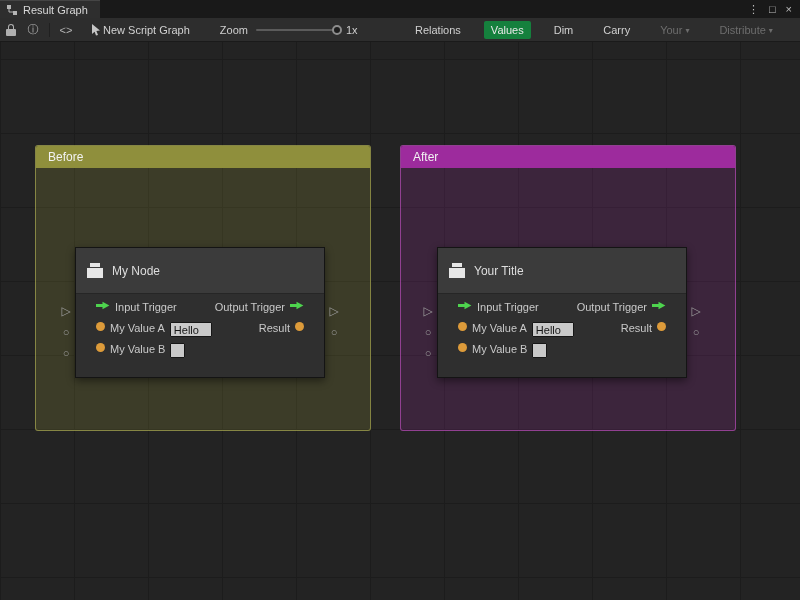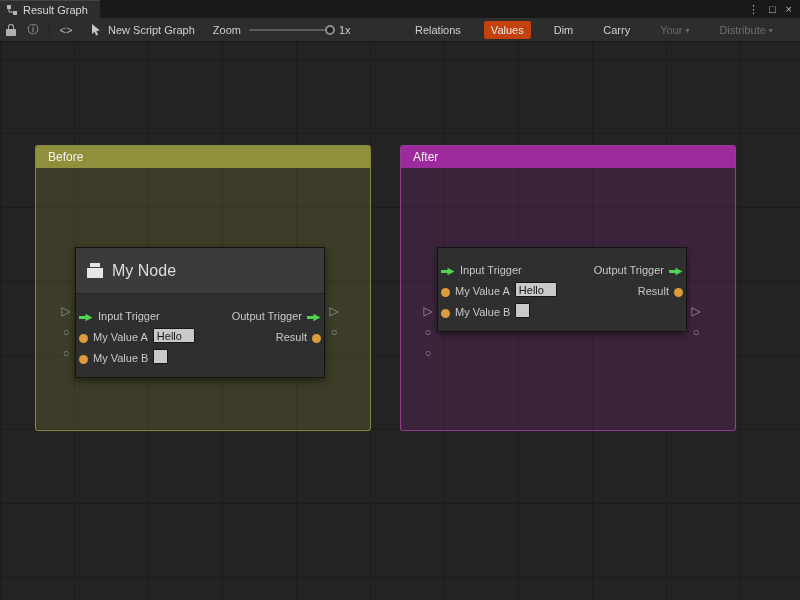--- a/index.html
+++ b/index.html
@@ -17,28 +17,28 @@
   
   .toolbar{position:absolute;top:18px;left:0;width:800px;height:24px;background:#2d2d2d;
     border-bottom:1px solid #1a1a1a;display:flex;align-items:center;color:#cfcfcf;font-size:11px;
     overflow:hidden}
   .toolbar .ico{display:flex;align-items:center;justify-content:center;width:22px;height:100%;color:#b4b4b4}
   .sep{width:1px;height:14px;background:#202020;margin:0 5px}
   .lock{position:relative;width:10px;height:12px}
   .lock .shackle{position:absolute;top:0;left:2px;width:6px;height:6px;border:1px solid #b0b0b0;
     border-bottom:none;border-radius:3px 3px 0 0}
   .lock .body{position:absolute;bottom:0;left:0;width:10px;height:7px;background:#b0b0b0;border-radius:1px}
-  .graph-name{display:flex;align-items:flex-start;gap:5px;margin-left:14px;color:#d2d2d2}
-  .zoom-wrap{display:flex;align-items:center;gap:8px;margin-left:18px}
+  .graph-name{display:flex;align-items:flex-start;margin-left:14px;color:#d2d2d2}
+  .zoom-wrap{display:flex;align-items:center;gap:8px;margin-left:30px}
   .zoom-track{position:relative;width:82px;height:2px;background:#5b5b5b;border-radius:1px}
   .zoom-knob{position:absolute;right:-4px;top:-4px;width:10px;height:10px;border-radius:50%;
     background:#1d1d1d;border:2px solid #8d8d8d}
   .tb-buttons{position:absolute;left:400px;top:0;height:100%;display:flex;align-items:center;white-space:nowrap}
   .tb-btn{padding:3px 7px;margin:0 8px;border-radius:2px;color:#d0d0d0;cursor:default}
-  .tb-btn.active{background:#c2410c;color:#e8e8e8}
+  .tb-btn.active{background:#15803d;color:#e8e8e8}
   .tb-btn.disabled{color:#6d6d6d}
   .dd-arrow{font-size:8px;margin-left:3px;vertical-align:1px}
 
   
   .canvas{position:absolute;top:42px;left:0;width:800px;height:558px;background-color:#232323;
     background-image:linear-gradient(#1c1c1c 1px,transparent 1px),
                      linear-gradient(90deg,#1c1c1c 1px,transparent 1px);
     background-size:74px 74px;background-position:0px 17px}
 
   
@@ -48,26 +48,26 @@
   .group-before .group-header{background:#8f8f3c}
   .group-after{left:400px;top:103px;background:rgba(158,44,158,0.20);border:1px solid rgba(216,88,216,0.55)}
   .group-after .group-header{background:#9d2b9d}
 
   
   .node{position:absolute;width:250px;background:#2f2f2f;border:1px solid #141414;
     box-shadow:0 3px 8px rgba(0,0,0,0.45)}
   .node-1{left:75px;top:205px}
   .node-2{left:437px;top:205px}
   .node-header{height:46px;background:#3b3b3b;border-bottom:1px solid #262626;display:flex;
-    align-items:center;gap:9px;padding:0 11px;color:#dedede;font-size:16px}
+    align-items:center;gap:9px;padding:0 11px;color:#dedede;font-size:12px}
   .unit-icon{display:inline-block;position:relative;width:16px;height:15px}
   .unit-icon .lid{position:absolute;top:0;left:3px;width:10px;height:4px;background:#e6e6e6}
   .unit-icon .box{position:absolute;top:5px;left:0;width:16px;height:10px;background:#e6e6e6}
   .node-body{padding:7px 0 13px}
-  .port-row{height:21px;display:flex;align-items:flex-end;gap:5px;padding:0 3px;font-size:11px;color:#c9c9c9}
+  .port-row{height:21px;display:flex;align-items:flex-start;gap:5px;padding:0 20px;font-size:11px;color:#c9c9c9}
   .grow{flex:1}
   .vdot{width:9px;height:9px;border-radius:50%;background:#dd9b3a;flex:0 0 auto}
   .flow svg{display:block}
   .vfield{height:15px;border:1px solid #161616;background:#c9c9c9;color:#161616;font-size:11px;
     padding:0 3px;border-radius:1px;font-family:"Liberation Sans","DejaVu Sans",sans-serif}
   .vfield.f-a{width:42px}
   .vfield.f-b{width:15px}
 
   
   .pm{position:absolute;width:14px;height:16px;line-height:16px;text-align:center;color:#9b9b9b}
@@ -184,20 +184,27 @@
       </div>
     </div>
     <span class="pm tri l r1">▷</span>
     <span class="pm cir l r2">○</span>
     <span class="pm cir l r3">○</span>
     <span class="pm tri r r1">▷</span>
     <span class="pm cir r r2">○</span>
   </div>
 
   <div class="node node-2">
+    <div class="node-header">
+      <span class="unit-icon">
+          <span class="lid"></span>
+          <span class="box"></span>
+        </span>
+      <span>Your Title</span>
+    </div>
     <div class="node-body">
       <div class="port-row">
         <span class="flow">
             <svg width="14" height="9" viewBox="0 0 14 9">
               <path d="M0 3.1 h6.5 V0.7 L13.4 4.5 6.5 8.3 V5.9 H0 Z" fill="#4ed44e"></path>
             </svg>
           </span>
         <span>Input Trigger</span>
         <span class="grow"></span>
         <span>Output Trigger</span>

